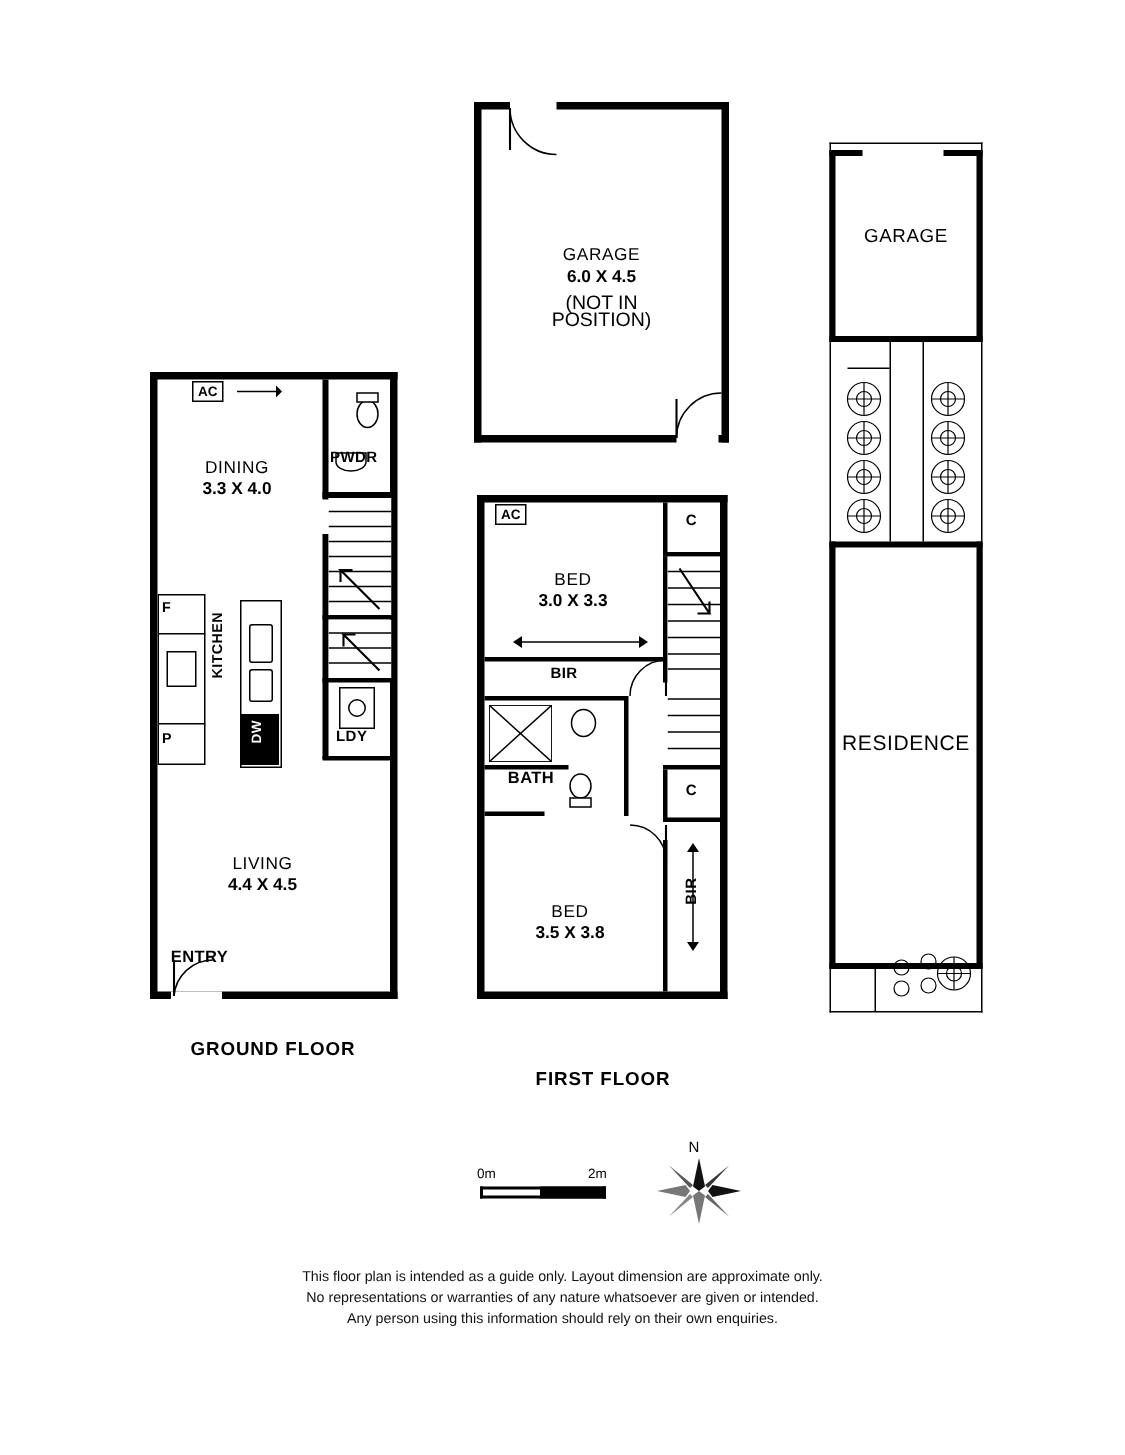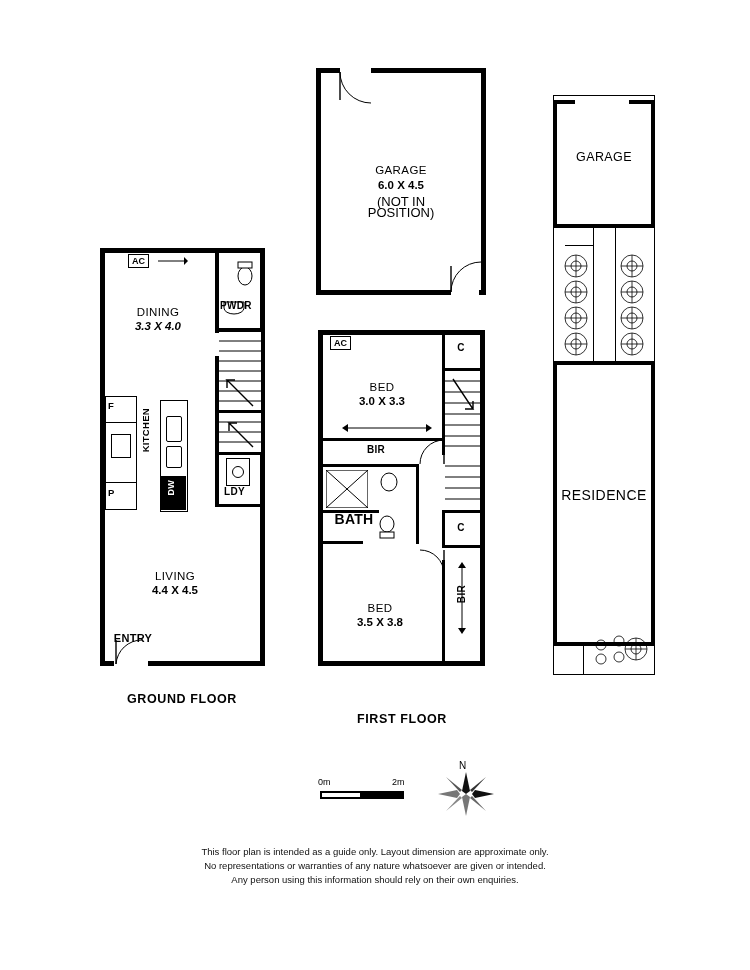--- a/index.html
+++ b/index.html
@@ -155,21 +155,21 @@
   <div class="small-label" style="left:124px;top:238px;font-size:10px;">LDY</div>
 
   <svg style="position:absolute;left:14px;top:390px;" width="34" height="30">
     <rect x="0" y="23" width="34" height="5" fill="#fff"></rect>
     <path d="M2 26 A26 26 0 0 1 28 2" stroke="#000" stroke-width="1" fill="none"></path>
     <line x1="2" y1="26" x2="2" y2="2" stroke="#000" stroke-width="1.4"></line>
   </svg>
 </div>
 
 <div class="room-label" style="left:108px;top:305px;width:100px;">DINING</div>
-<div class="room-dim" style="left:108px;top:319px;width:100px;font-style:italic;">3.3 X 4.0</div>
+<div class="room-dim" style="left:108px;top:319px;width:100px;">3.3 X 4.0</div>
 <div class="room-label" style="left:120px;top:569px;width:110px;">LIVING</div>
 <div class="room-dim" style="left:120px;top:583px;width:110px;">4.4 X 4.5</div>
 <div class="small-label" style="left:100px;top:633px;width:66px;font-size:11px;">ENTRY</div>
 <div class="floor-title" style="left:92px;top:692px;width:180px;">GROUND FLOOR</div>
 
 <div class="plan" style="left:316px;top:68px;width:170px;height:227px;">
   <div class="wall" style="left:0;top:0;width:24px;height:5px;"></div>
   <div class="wall" style="left:55px;top:0;width:115px;height:5px;"></div>
   <div class="wall" style="left:0;top:0;width:5px;height:227px;"></div>
   <div class="wall" style="left:165px;top:0;width:5px;height:227px;"></div>
@@ -248,21 +248,21 @@
   </svg>
 
   <svg style="position:absolute;left:60px;top:142px;" width="22" height="20">
     <ellipse cx="11" cy="10" rx="8" ry="9" fill="#fff" stroke="#000" stroke-width="1"></ellipse>
   </svg>
 
   <svg style="position:absolute;left:58px;top:184px;" width="22" height="26">
     <ellipse cx="11" cy="10" rx="7" ry="8" fill="#fff" stroke="#000" stroke-width="1"></ellipse>
     <rect x="4" y="18" width="14" height="6" fill="#fff" stroke="#000" stroke-width="1"></rect>
   </svg>
-  <div class="small-label" style="left:14px;top:184px;width:44px;font-size:14px;">BATH</div>
+  <div class="small-label" style="left:14px;top:184px;width:44px;font-size:11px;">BATH</div>
 
   <svg style="position:absolute;left:100px;top:108px;" width="28" height="28">
     <path d="M26 2 A24 24 0 0 0 2 26" stroke="#000" stroke-width="1" fill="none"></path>
     <line x1="26" y1="2" x2="26" y2="26" stroke="#000" stroke-width="1.4"></line>
   </svg>
   <svg style="position:absolute;left:100px;top:218px;" width="28" height="28">
     <path d="M26 26 A24 24 0 0 0 2 2" stroke="#000" stroke-width="1" fill="none"></path>
     <line x1="26" y1="26" x2="26" y2="2" stroke="#000" stroke-width="1.4"></line>
   </svg>
 

